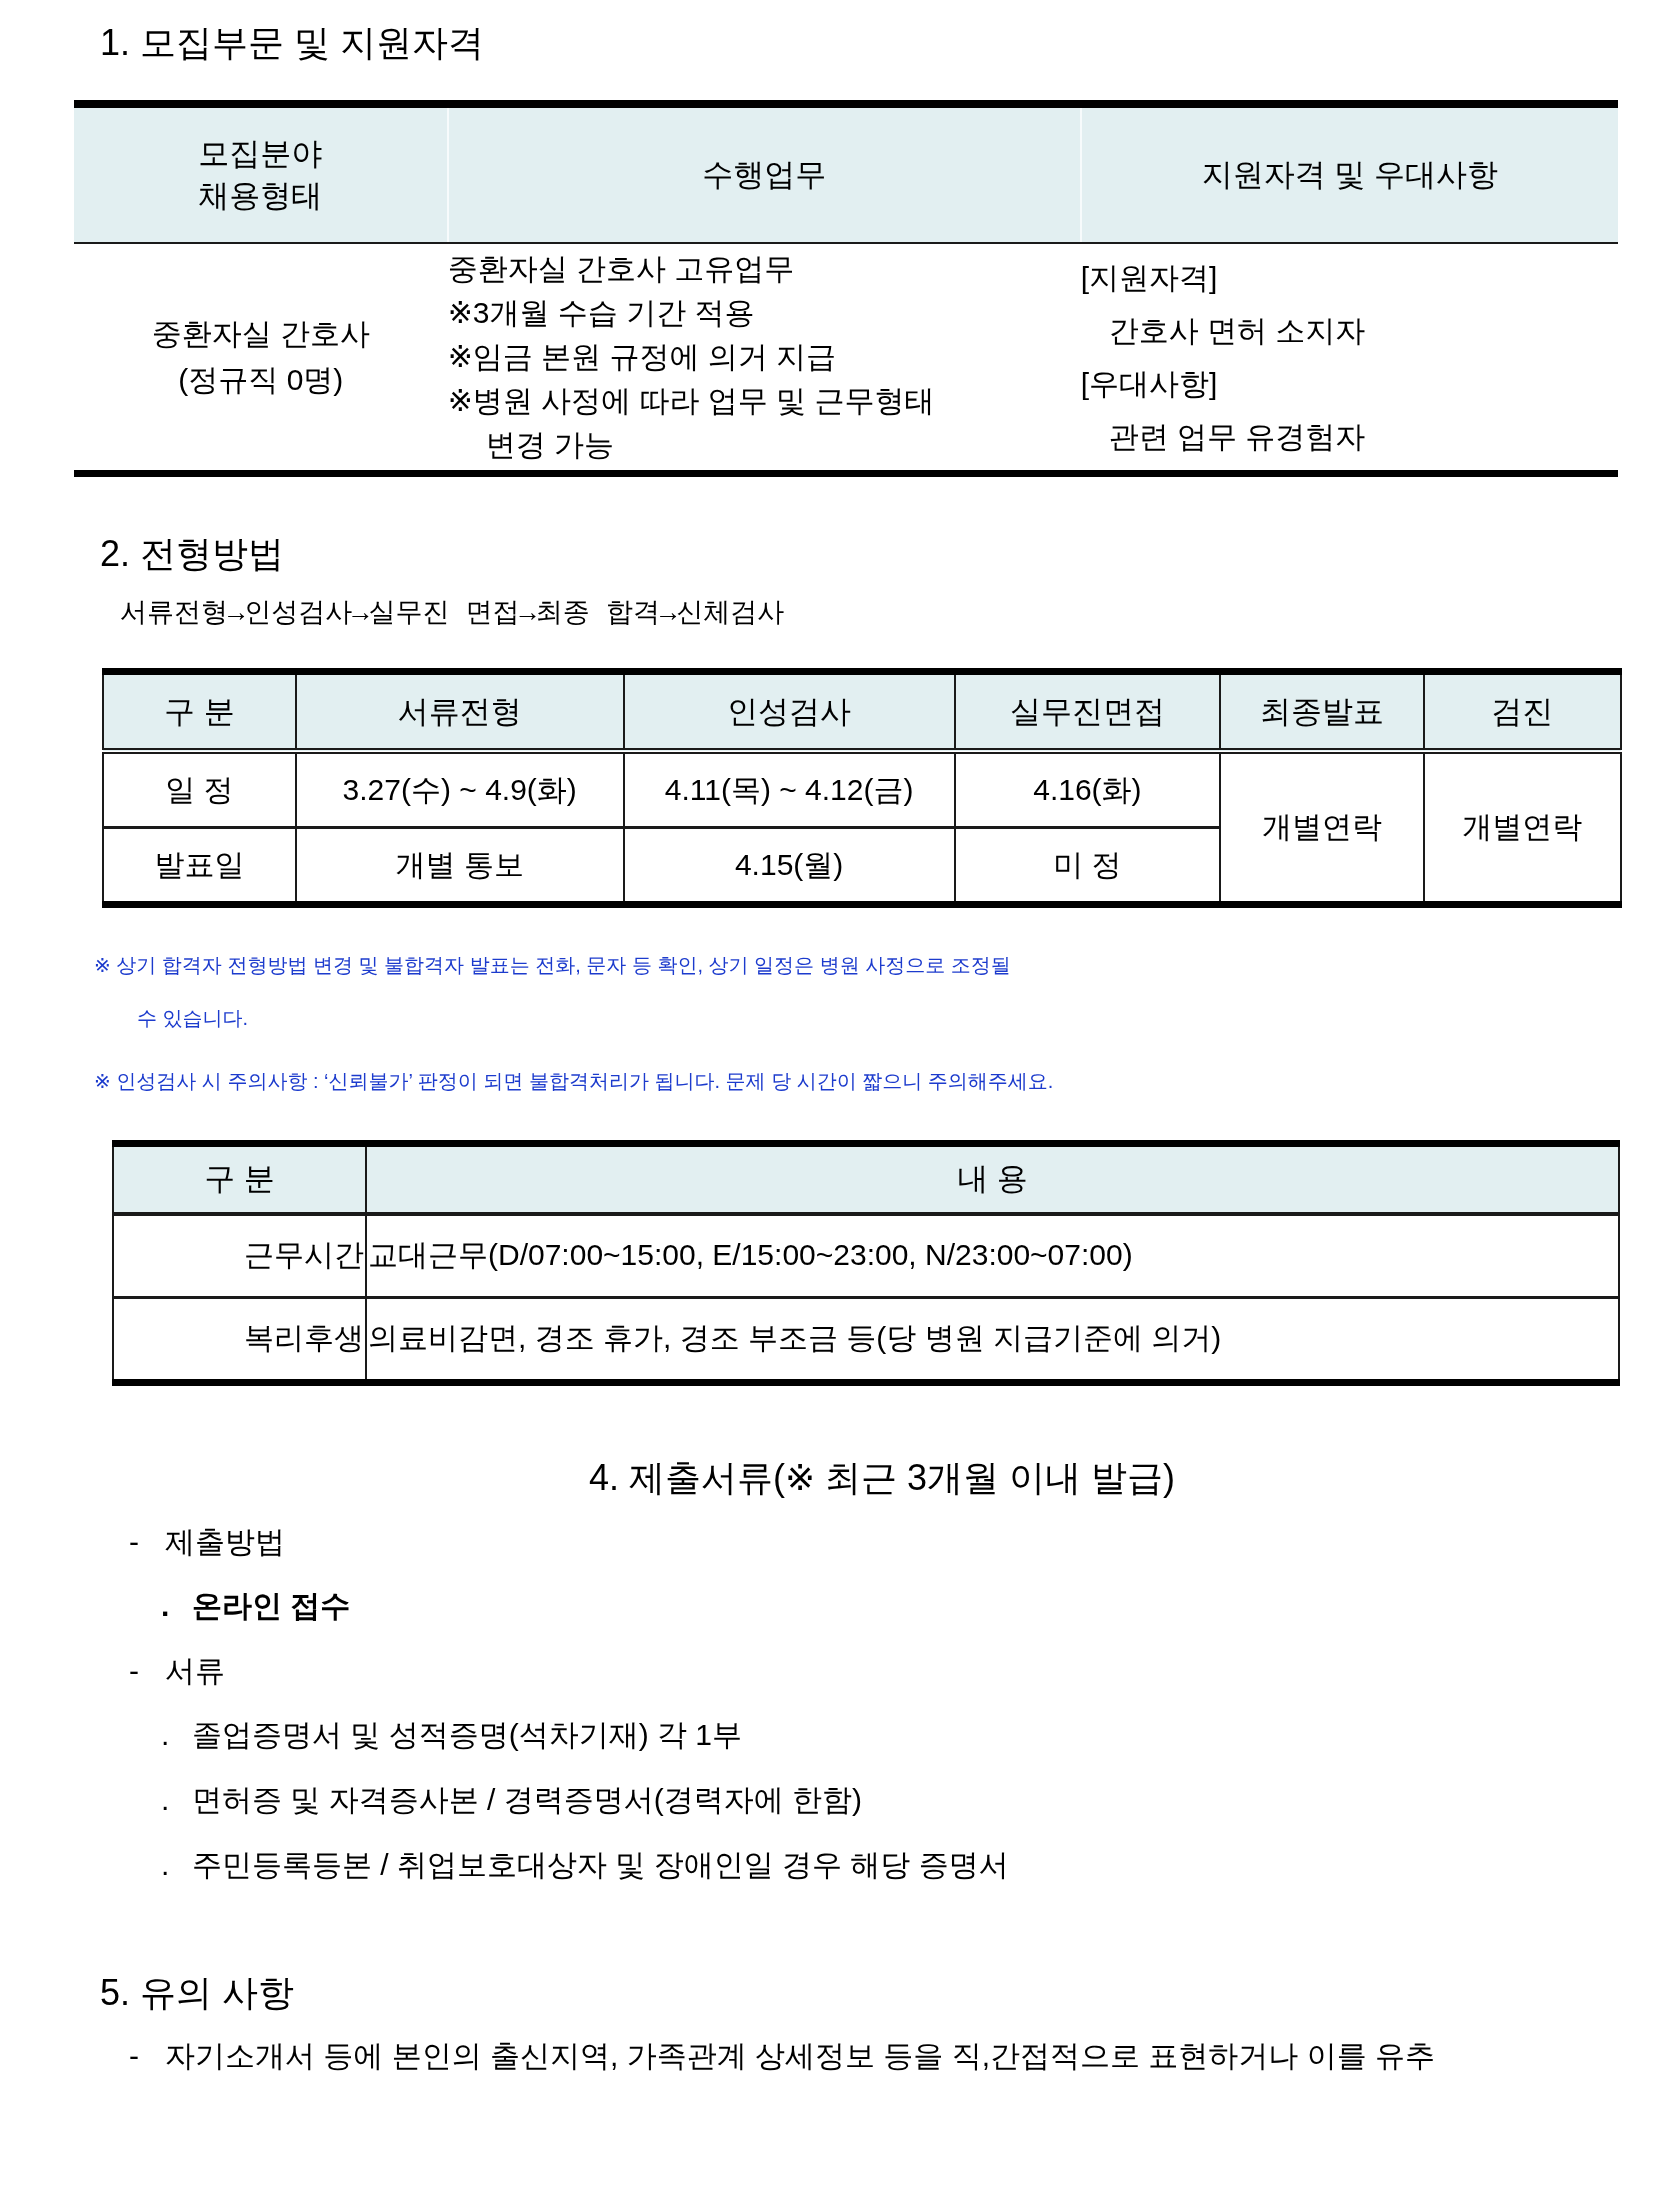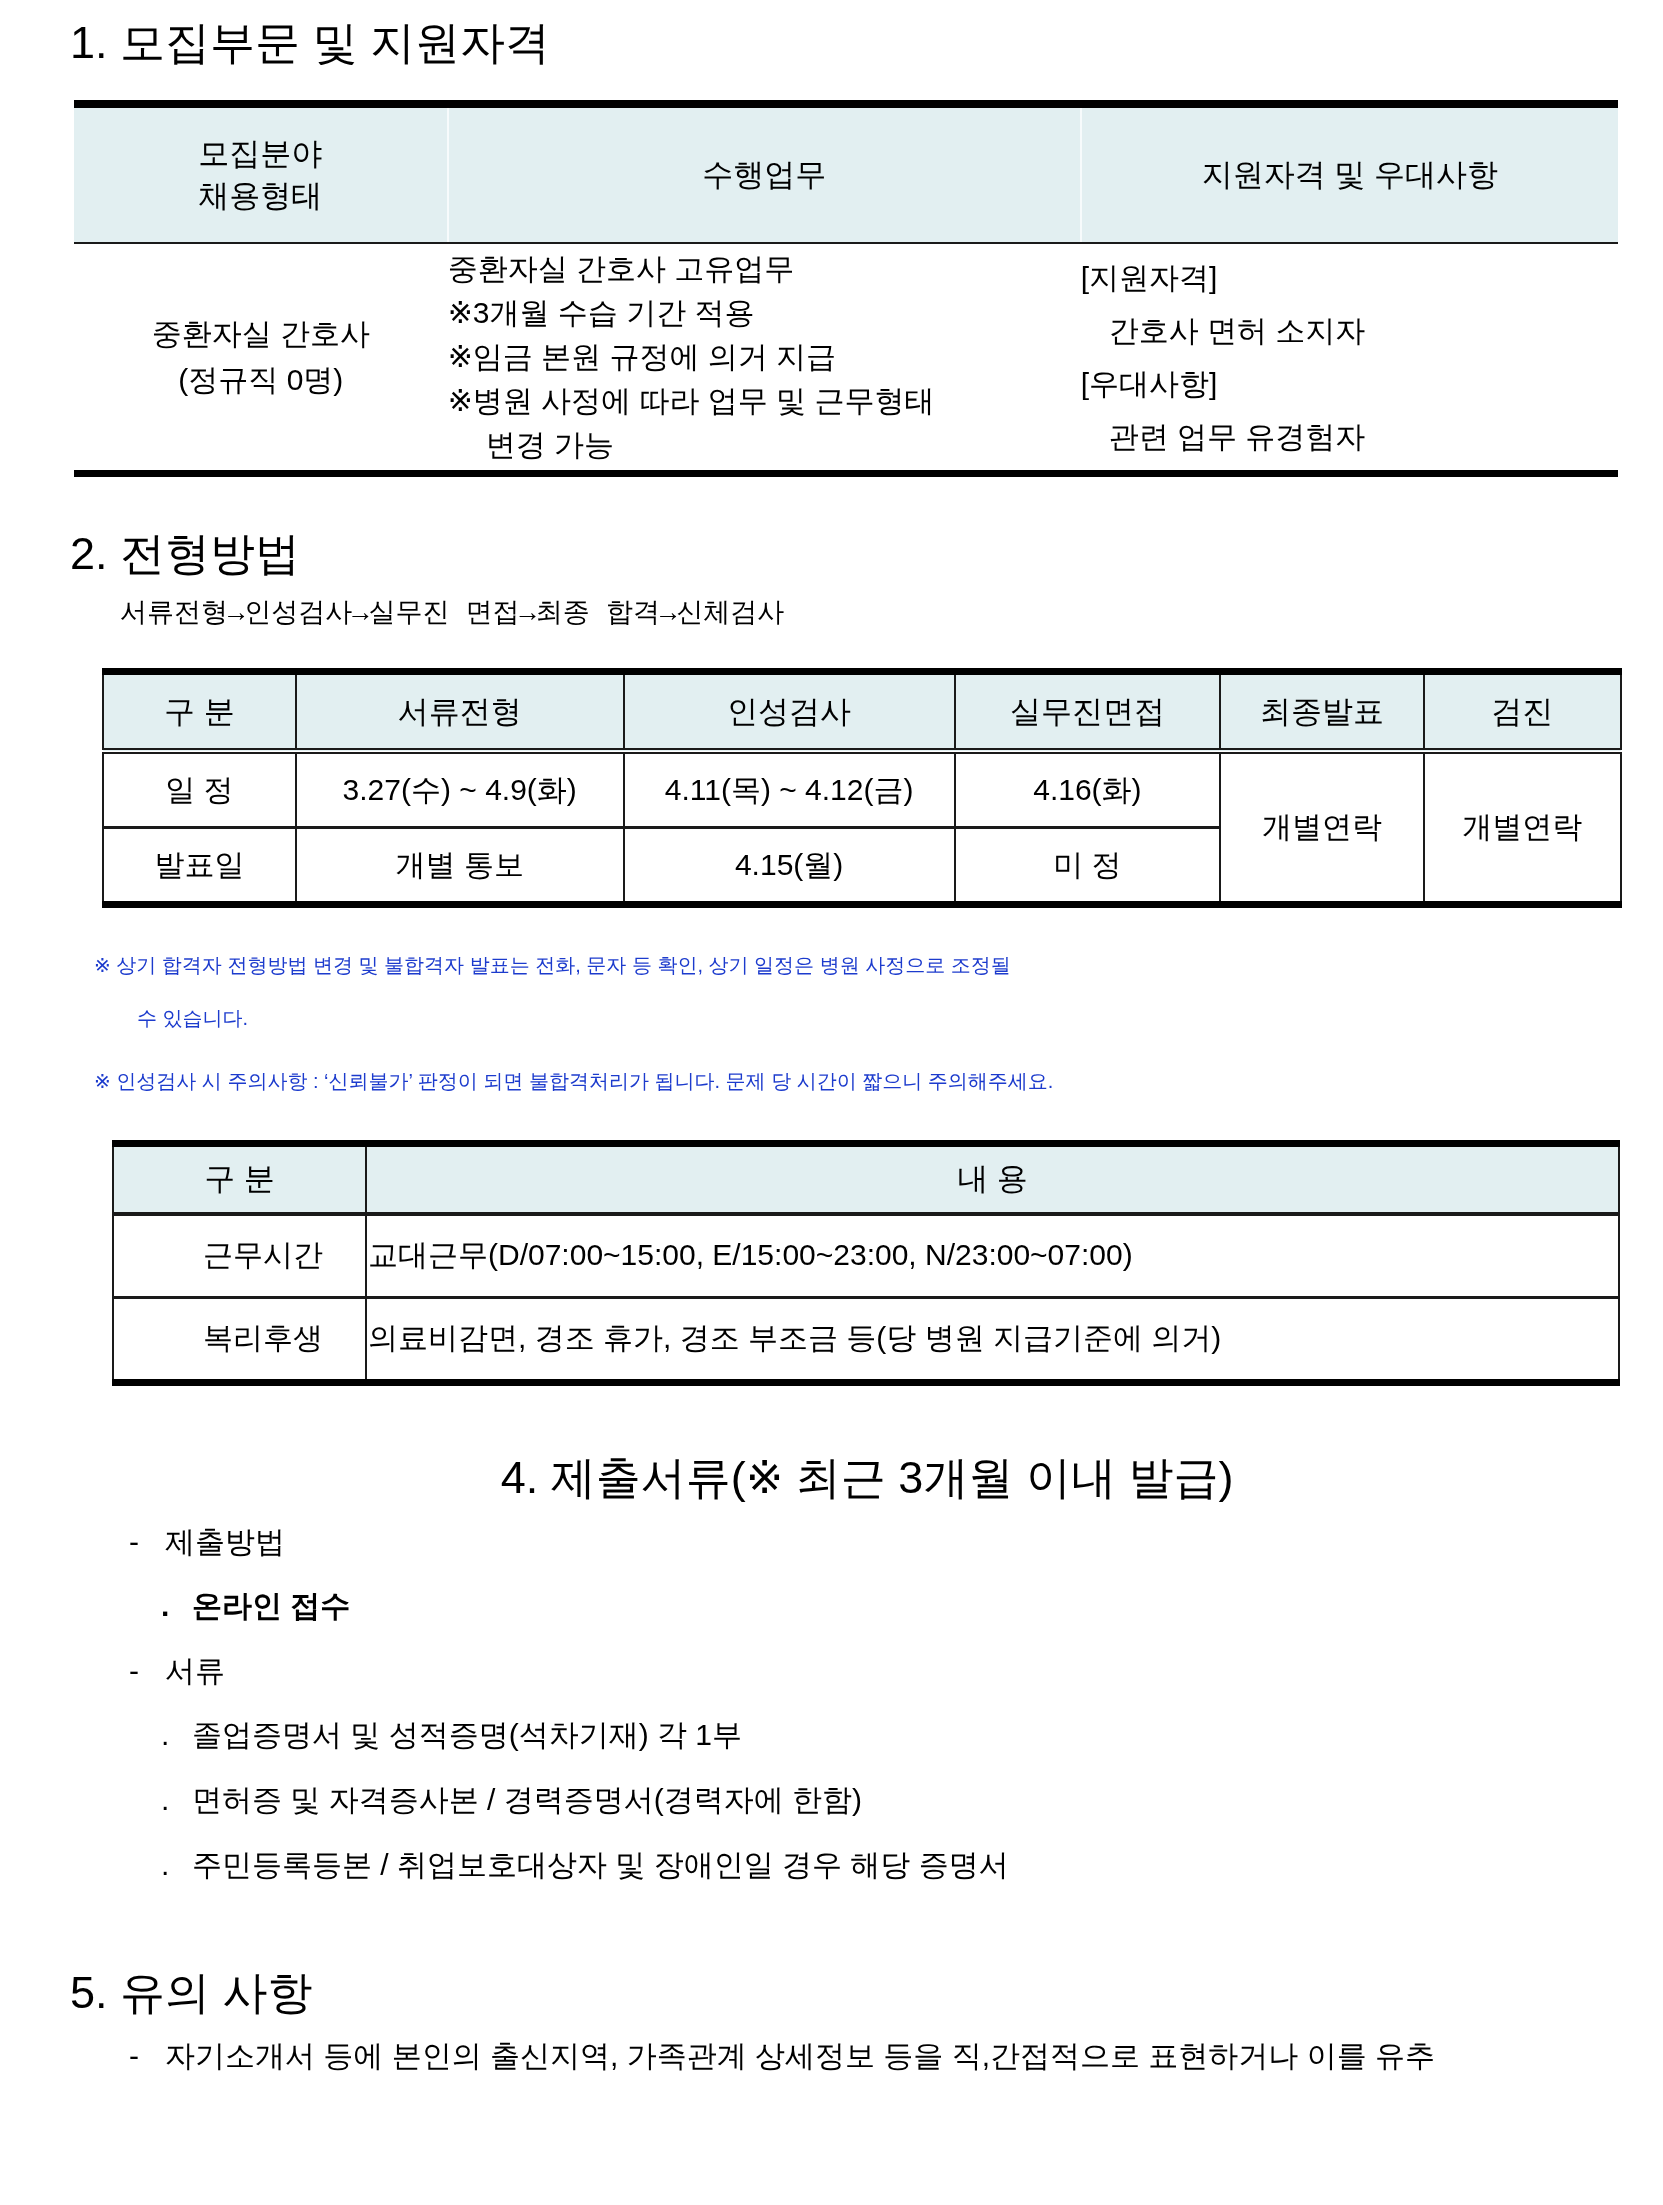--- a/index.html
+++ b/index.html
@@ -10,21 +10,21 @@
   }
   html,body{margin:0;padding:0;background:#ffffff;}
   body{
     width:1664px;height:2205px;overflow:hidden;
     font-family:"Liberation Sans","DejaVu Sans",sans-serif;
     color:#000;
   }
   .page{position:relative;width:1664px;height:2205px;box-sizing:border-box;padding-top:21px;}
 
   
-  .sec-title{font-size:45px;line-height:43px;margin-left:70px;letter-spacing:0px;white-space:pre;}
+  .sec-title{font-size:36px;line-height:43px;margin-left:100px;letter-spacing:0px;white-space:pre;}
 
   
   table{border-collapse:collapse;table-layout:fixed;}
   .table1{
     margin:36px 0 0 74px;width:1544px;
     border-top:8.4px solid var(--thick);
     border-bottom:7px solid var(--thick);
     font-size:30px;
   }
   .table1 col.c1{width:24.2%;}
@@ -88,21 +88,21 @@
   }
   .table3 col.m1{width:16.8%;}
   .table3 col.m2{width:83.2%;}
   .table3 th{
     background:var(--table-header-bg);font-weight:normal;font-size:31px;
     height:63px;text-align:center;border:2.1px solid var(--thin);
     border-bottom:4.9px solid var(--thin);
   }
   .table3 td{border:2.1px solid var(--thin);height:78px;vertical-align:middle;}
   .table3 tr.r1 td{border-bottom:3.5px solid var(--thin);}
-  .table3 td.label{text-align:center;padding-left:48px;}
+  .table3 td.label{text-align:right;padding-left:48px;}
   .table3 td.value{text-align:left;}
 
   
   .sec4-title{margin-top:70px;text-align:center;}
   .sec5-title{margin-top:84px;}
   .doc-list{margin-left:129px;font-size:30px;}
   .li{display:flex;align-items:flex-start;margin-top:19.6px;line-height:45px;}
   .li .mk{width:36px;flex:0 0 36px;}
   .li.sub{margin-left:32px;}
   .li.sub .mk{width:31px;flex:0 0 31px;}

